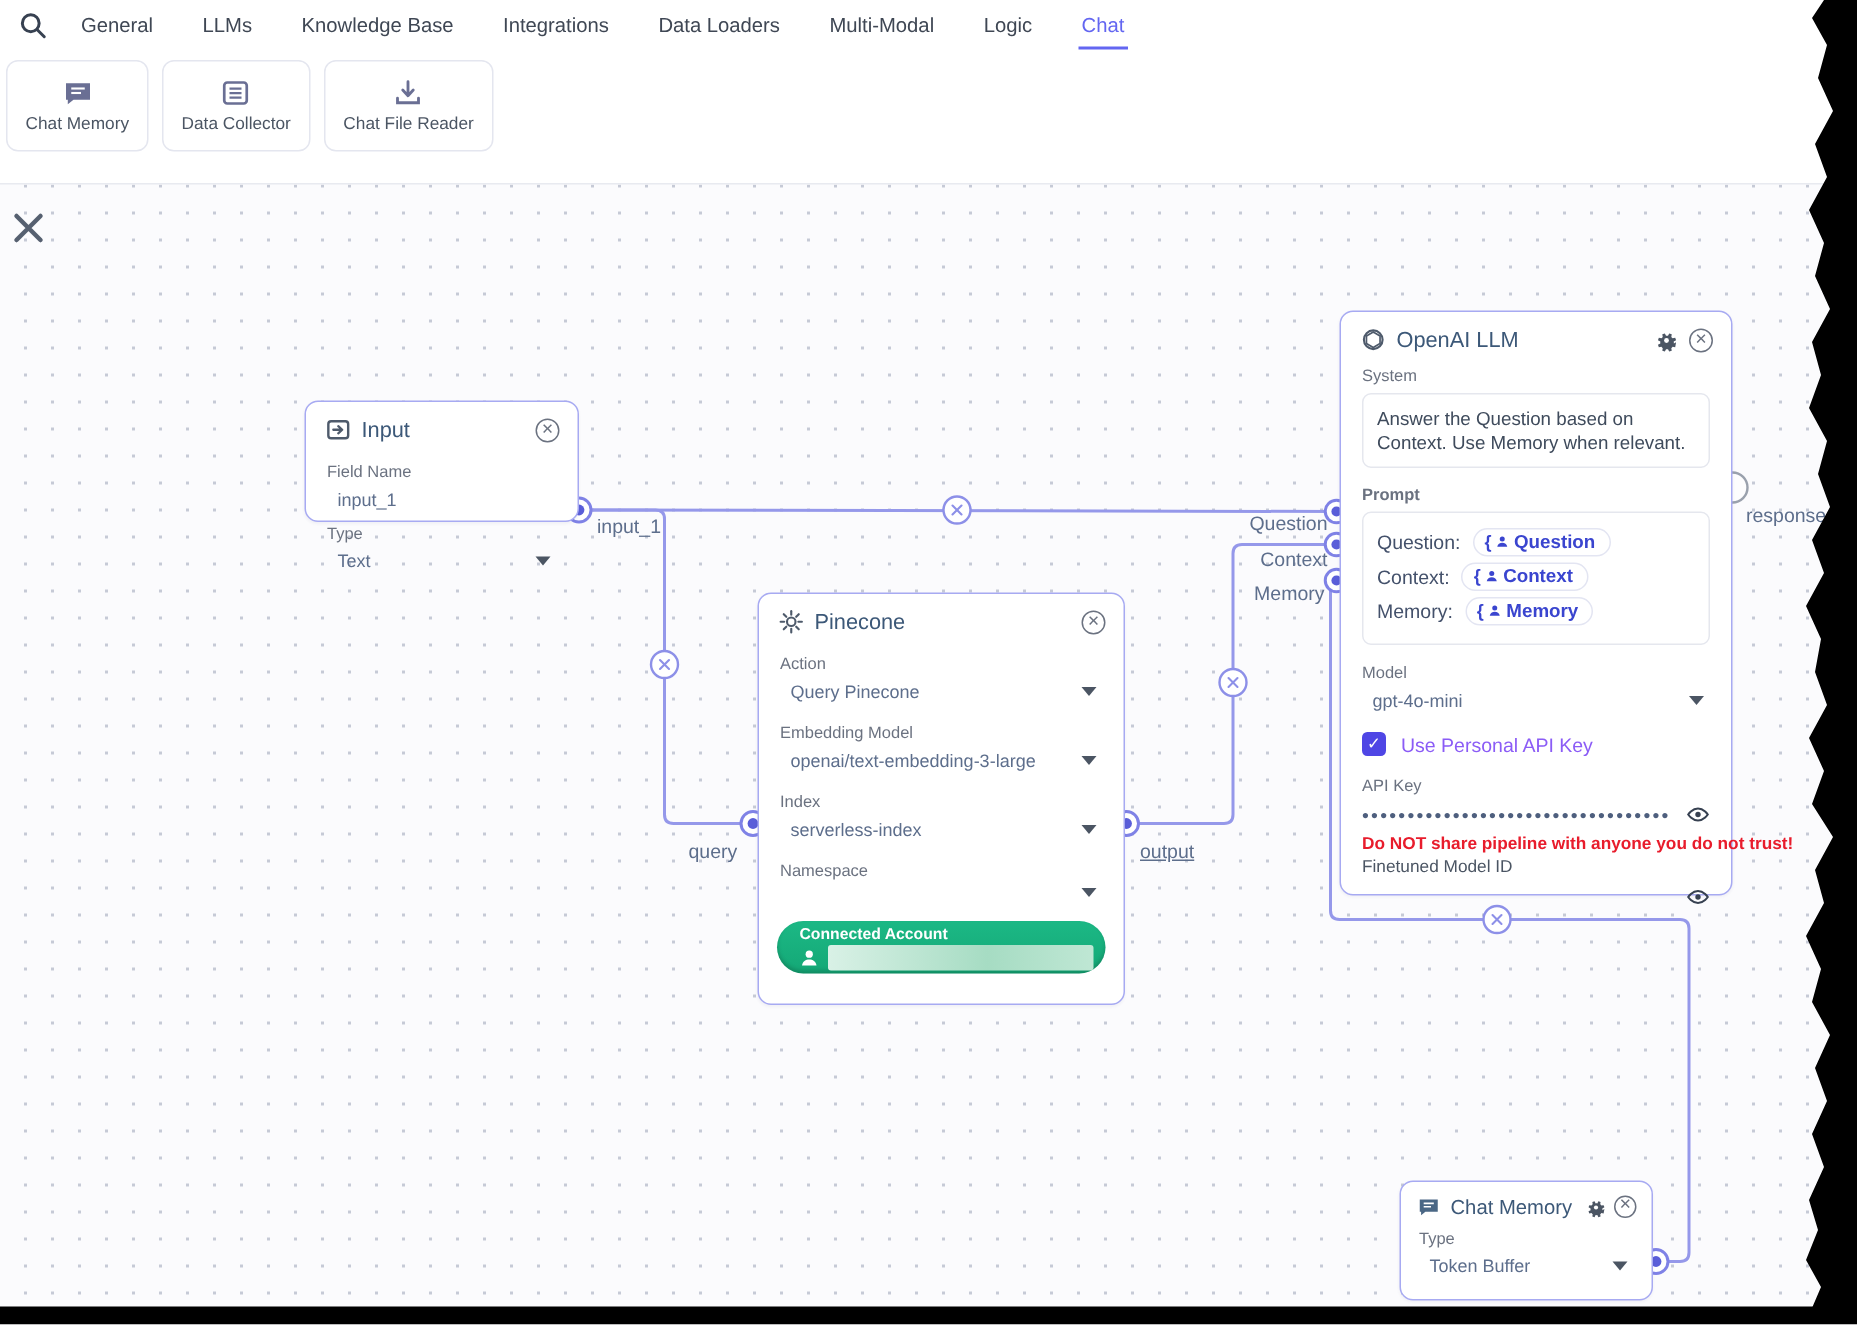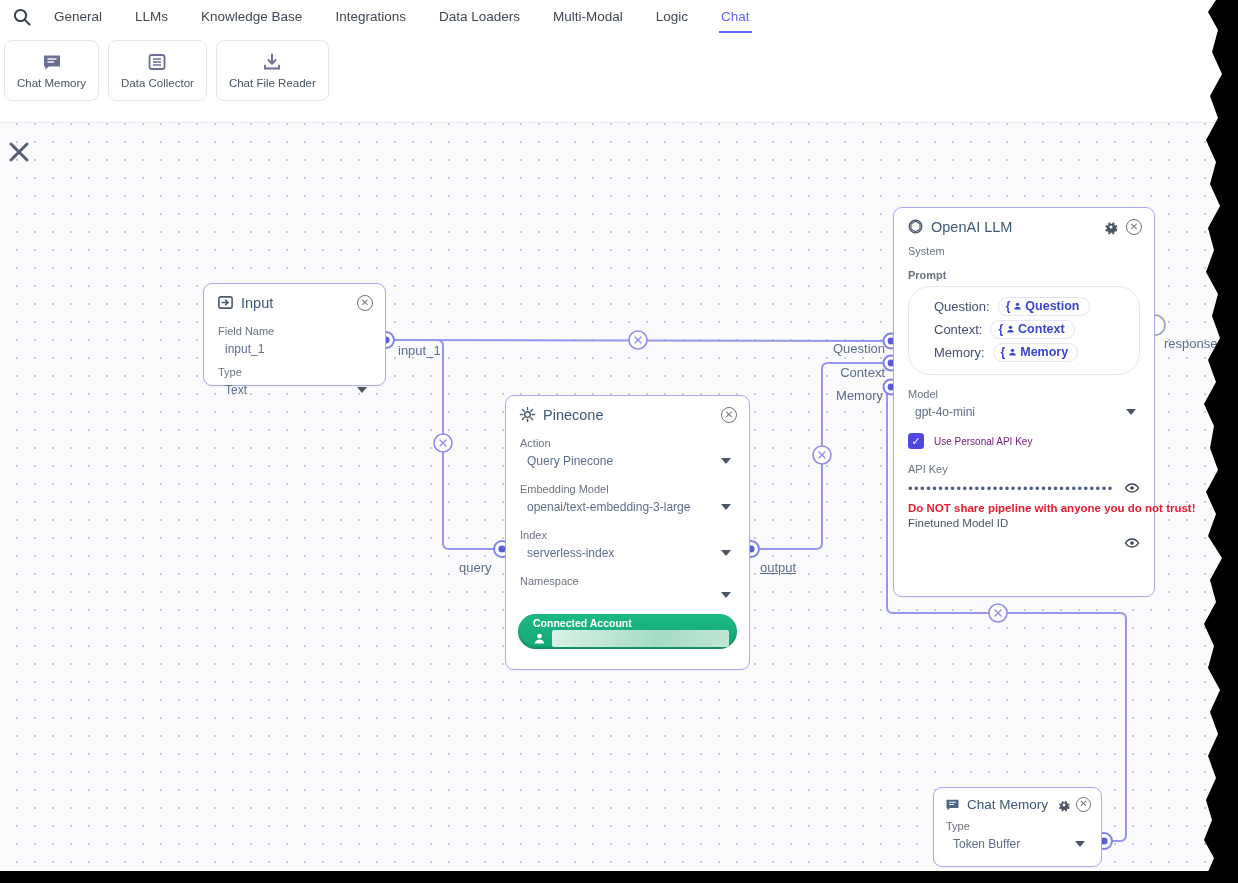--- a/index.html
+++ b/index.html
@@ -52,21 +52,21 @@
   .caret { width:0; height:0; border-left:5px solid transparent; border-right:5px solid transparent; border-top:6px solid #4b5563; margin-right:4px; }
 
   
   .inner-box { margin:4px 14px 0; border:1px solid #e5e7ee; border-radius:6px; background:#fff; padding:8px 9px; }
   .sys-text { font-size:12.5px; color:#3f4b5c; line-height:16px; }
   .prompt-row { display:flex; align-items:center; margin:4px 0; font-size:13px; color:#44516b; }
   .chip { display:inline-flex; align-items:center; gap:3px; border:1px solid #e3e5f2; border-radius:11px; padding:1px 9px 2px 7px; margin-left:8px; color:#3a45cf; font-weight:700; font-size:12.5px; background:#fff; }
   .chip .brace { font-weight:700; font-size:12px; }
   .chk-row { display:flex; align-items:center; gap:10px; padding:0 14px; margin-top:14px; cursor:pointer; }
   .chkbox { width:16px; height:16px; background:#4f46e5; border-radius:3.5px; color:#fff; font-size:11px; line-height:16px; text-align:center; }
-  .chk-label { font-size:10px; color:#701a75; }
+  .chk-label { font-size:13px; color:#8b5cf6; }
   .masked-row { display:flex; align-items:center; justify-content:space-between; padding:0 14px; margin-top:2px; }
   .masked { font-size:13px; letter-spacing:1.5px; color:#4e5f7e; overflow:hidden; white-space:nowrap; width:205px; }
   .eye { width:16px; height:16px; color:#374151; cursor:pointer; flex:none; }
   .warn { padding:0 14px; margin-top:6px; font-size:11.5px; font-weight:700; color:#e81c2c; white-space:nowrap; }
   .plain-label { padding:0 14px; margin-top:3px; font-size:11.5px; color:#4b5563; }
   .eye-only { display:flex; justify-content:flex-end; padding:0 14px; margin-top:6px; }
 
   
   .acct-pill { margin:16px 12px 0; height:35px; border-radius:18px; background:linear-gradient(180deg,#1cb885,#14a876); padding:3px 8px 0 15px; box-shadow:inset 0 -2px 3px rgba(0,0,0,.18); cursor:pointer; }
   .acct-label { font-size:10.5px; color:#fff; font-weight:600; }
@@ -195,21 +195,21 @@
 </svg>
 
 <div class="edge-label" style="left:398px; top:343px;">input_1</div>
 <div class="edge-label ta-r" style="left:820px; top:341px; width:65px;">Question</div>
 <div class="edge-label ta-r" style="left:830px; top:365px; width:55px;">Context</div>
 <div class="edge-label ta-r" style="left:828px; top:388px; width:55px;">Memory</div>
 <div class="edge-label" style="left:459px; top:560px;">query</div>
 <div class="edge-label" style="left:760px; top:560px;text-decoration:underline;">output</div>
 <div class="edge-label" style="left:1164px; top:336px;">response</div>
 
-<div class="node" style="left:203px; top:283px; width:183px; height:103px;">
+<div class="node" style="left:203px; top:267px; width:183px; height:81px;">
   <div class="node-head">
     <svg class="head-ic" viewBox="0 0 18 18">
         <rect x="2" y="3" width="14" height="12" rx="2" fill="none" stroke="currentColor" stroke-width="1.7"></rect>
         <path d="M5.5 9h6M9 6.5L11.8 9 9 11.5" fill="none" stroke="currentColor" stroke-width="1.6" stroke-linecap="round" stroke-linejoin="round"></path>
       </svg>
     <div class="node-title">Input</div>
     <div class="xcirc-btn">✕</div>
   </div>
   <div class="fld">
     <div class="fld-label">Field Name</div>
@@ -291,24 +291,27 @@
     <div class="node-title">OpenAI LLM</div>
     <svg class="gear-btn" viewBox="0 0 16 16">
         <path fill="currentColor" d="M8 5.2A2.8 2.8 0 1 0 8 10.8 2.8 2.8 0 0 0 8 5.2zm6.4 3.9l-1.5.9c.05-.33-.05-1.1-.1-1.3l1.6-.8-.6-1.7-1.7.3a5 5 0 0 0-.9-.9l.3-1.7-1.7-.6-.8 1.6c-.4-.07-.9-.07-1.3 0l-.8-1.6-1.7.6.3 1.7c-.33.26-.64.57-.9.9l-1.7-.3-.6 1.7 1.6.8c-.07.4-.07.9 0 1.3l-1.6.8.6 1.7 1.7-.3c.26.33.57.64.9.9l-.3 1.7 1.7.6.8-1.6c.4.07.9.07 1.3 0l.8 1.6 1.7-.6-.3-1.7c.33-.26.64-.57.9-.9l1.7.3z"></path>
         <circle cx="8" cy="8" r="1.6" fill="#fff"></circle>
       </svg>
     <div class="xcirc-btn">✕</div>
   </div>
   <div class="fld" style="margin-top:4px;">
     <div class="fld-label">System</div>
   </div>
+  <div class="inner-box">
+    <div class="sys-text">Answer the Question based on Context. Use Memory when relevant.</div>
+  </div>
   <div class="fld" style="margin-top:12px;font-weight:bold;">
     <div class="fld-label">Prompt</div>
   </div>
-  <div class="inner-box" style="padding:6px 25px 8px;border-radius:22px;">
+  <div class="inner-box" style="padding:6px 9px 8px;">
     <div class="prompt-row">
       <span>Question:</span>
       <span class="chip">
           <span class="brace">{</span>
           <svg width="9" height="10" viewBox="0 0 14 14">
             <circle cx="7" cy="4.4" r="2.6" fill="#3a45cf"></circle>
             <path d="M1.8 12.5c.5-3 2.6-4.3 5.2-4.3s4.7 1.3 5.2 4.3z" fill="#3a45cf"></path>
           </svg>
           <span>Question</span>
         </span>

